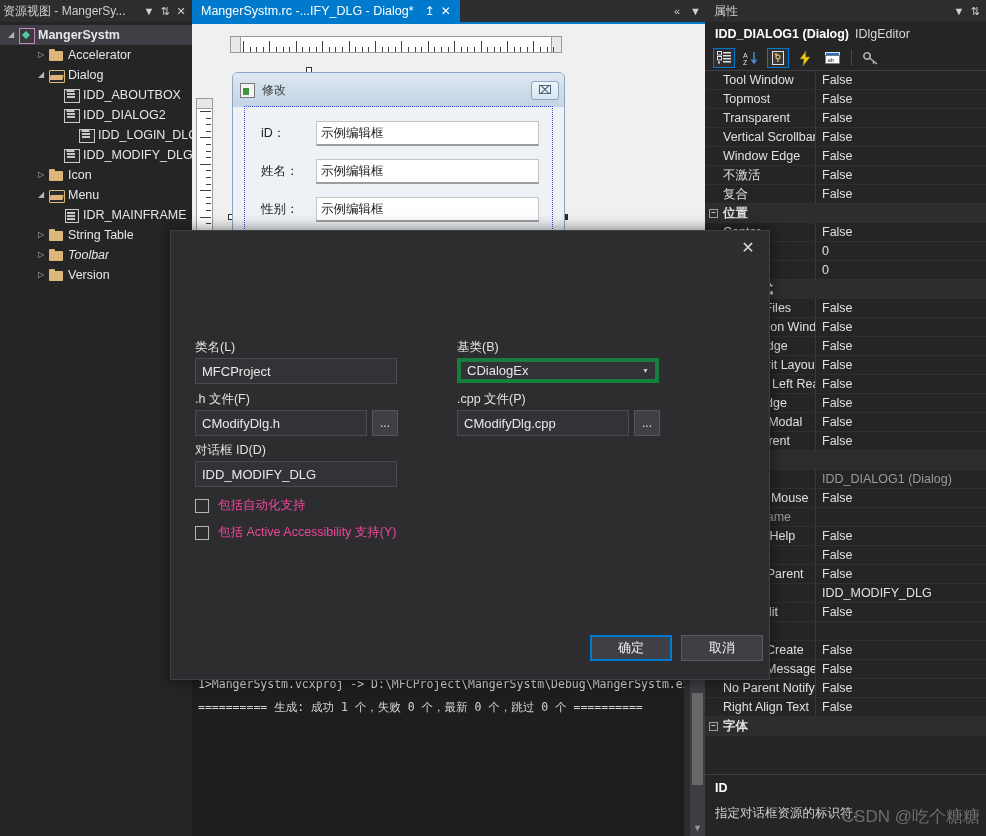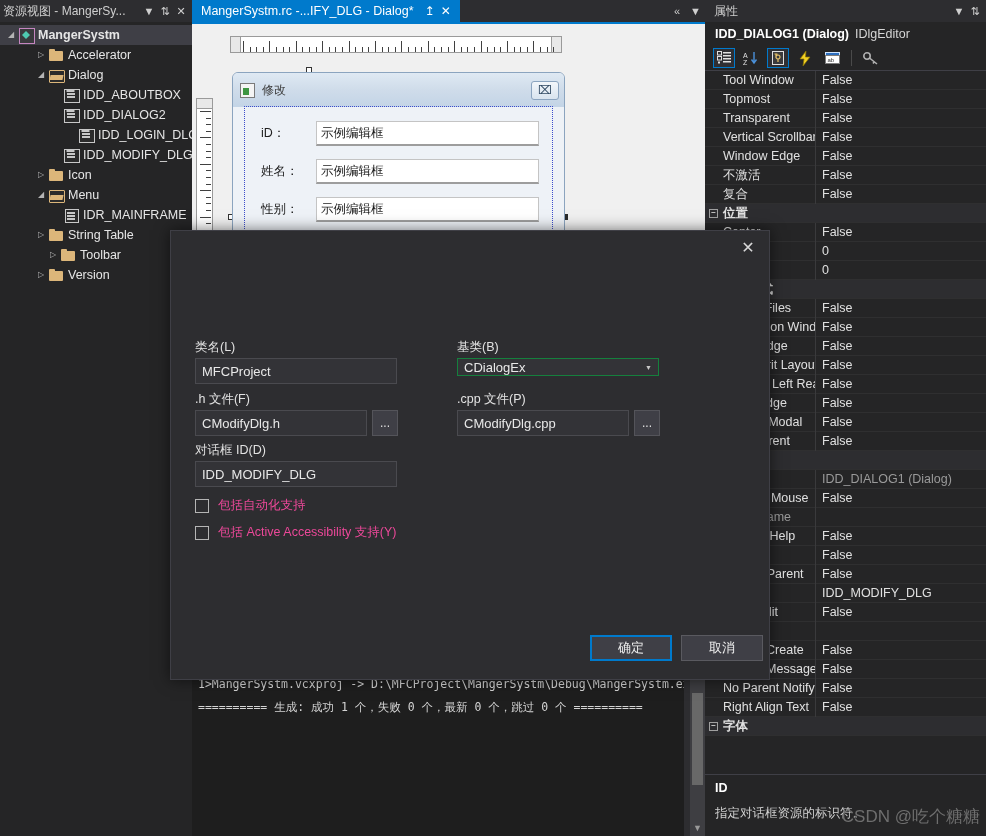--- a/index.html
+++ b/index.html
@@ -295,22 +295,22 @@
   }
   .field-label {
     position: absolute; font-size: 12.5px; color: #e2e2e2;
   }
   .tbox {
     position: absolute; height: 26px; background: #333337;
     border: 1px solid #4a4a4f; color: #e8e8e8; font-size: 13px;
     padding: 0 6px; display: flex; align-items: center;
   }
   .combo {
-    position: absolute; height: 18px; background: #333337;
-    border: 1px solid #15803d; color: #e8e8e8; font-size: 13px;
+    position: absolute; height: 25px; background: #333337;
+    border: 4px solid #15803d; color: #e8e8e8; font-size: 13px;
     display: flex; align-items: center; padding: 0 6px;
   }
   .combo .cval { flex: 1; }
   .combo .carr { font-size: 7px; color: #c8c8c8; }
   .btn-dots {
     position: absolute; width: 26px; height: 26px; background: #3f3f46;
     border: 1px solid #54545a; color: #e0e0e0; font-size: 12px;
     display: flex; align-items: center; justify-content: center; cursor: default;
   }
   .chkrow { position: absolute; display: flex; align-items: center; gap: 9px; }
@@ -388,21 +388,21 @@
         <div class="tnode" style="padding-left: 49px;">
           <span class="twist "></span>
           <span class="ico ico-menu"></span>
           <span class="tlabel">IDR_MAINFRAME</span>
         </div>
         <div class="tnode" style="padding-left: 34px;">
           <span class="twist tw-right"></span>
           <span class="ico ico-folder"></span>
           <span class="tlabel">String Table</span>
         </div>
-        <div class="tnode" style="padding-left: 46px;">
+        <div class="tnode" style="padding-left: 34px; font-style: italic;">
           <span class="twist tw-right"></span>
           <span class="ico ico-folder"></span>
           <span class="tlabel">Toolbar</span>
         </div>
         <div class="tnode" style="padding-left: 34px;">
           <span class="twist tw-right"></span>
           <span class="ico ico-folder"></span>
           <span class="tlabel">Version</span>
         </div>
       </div>

